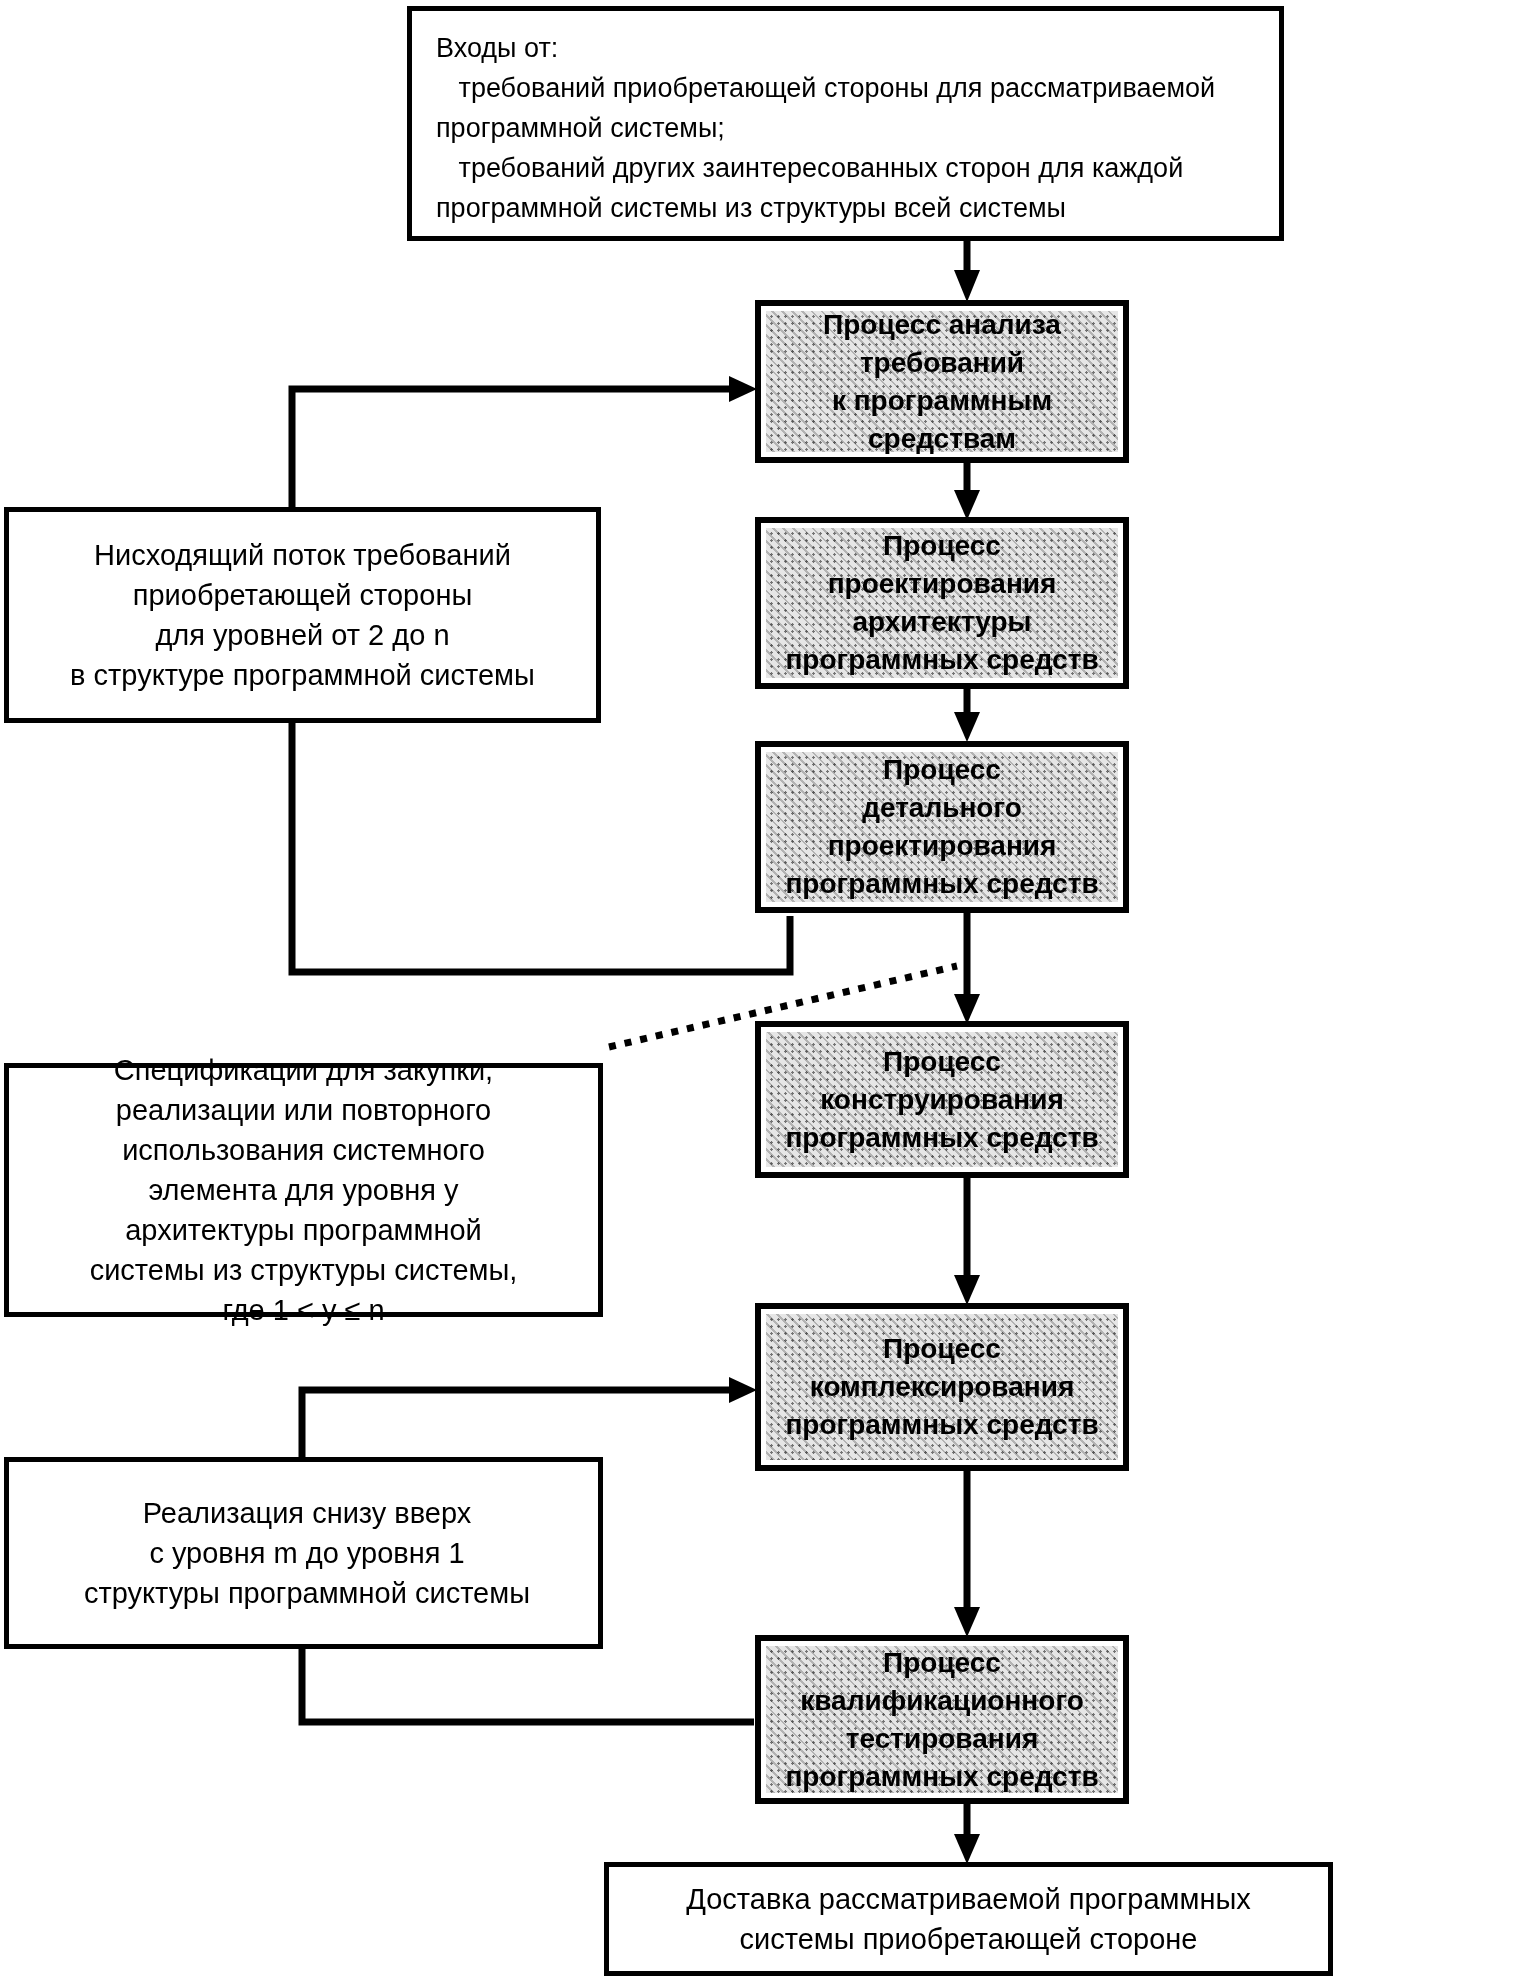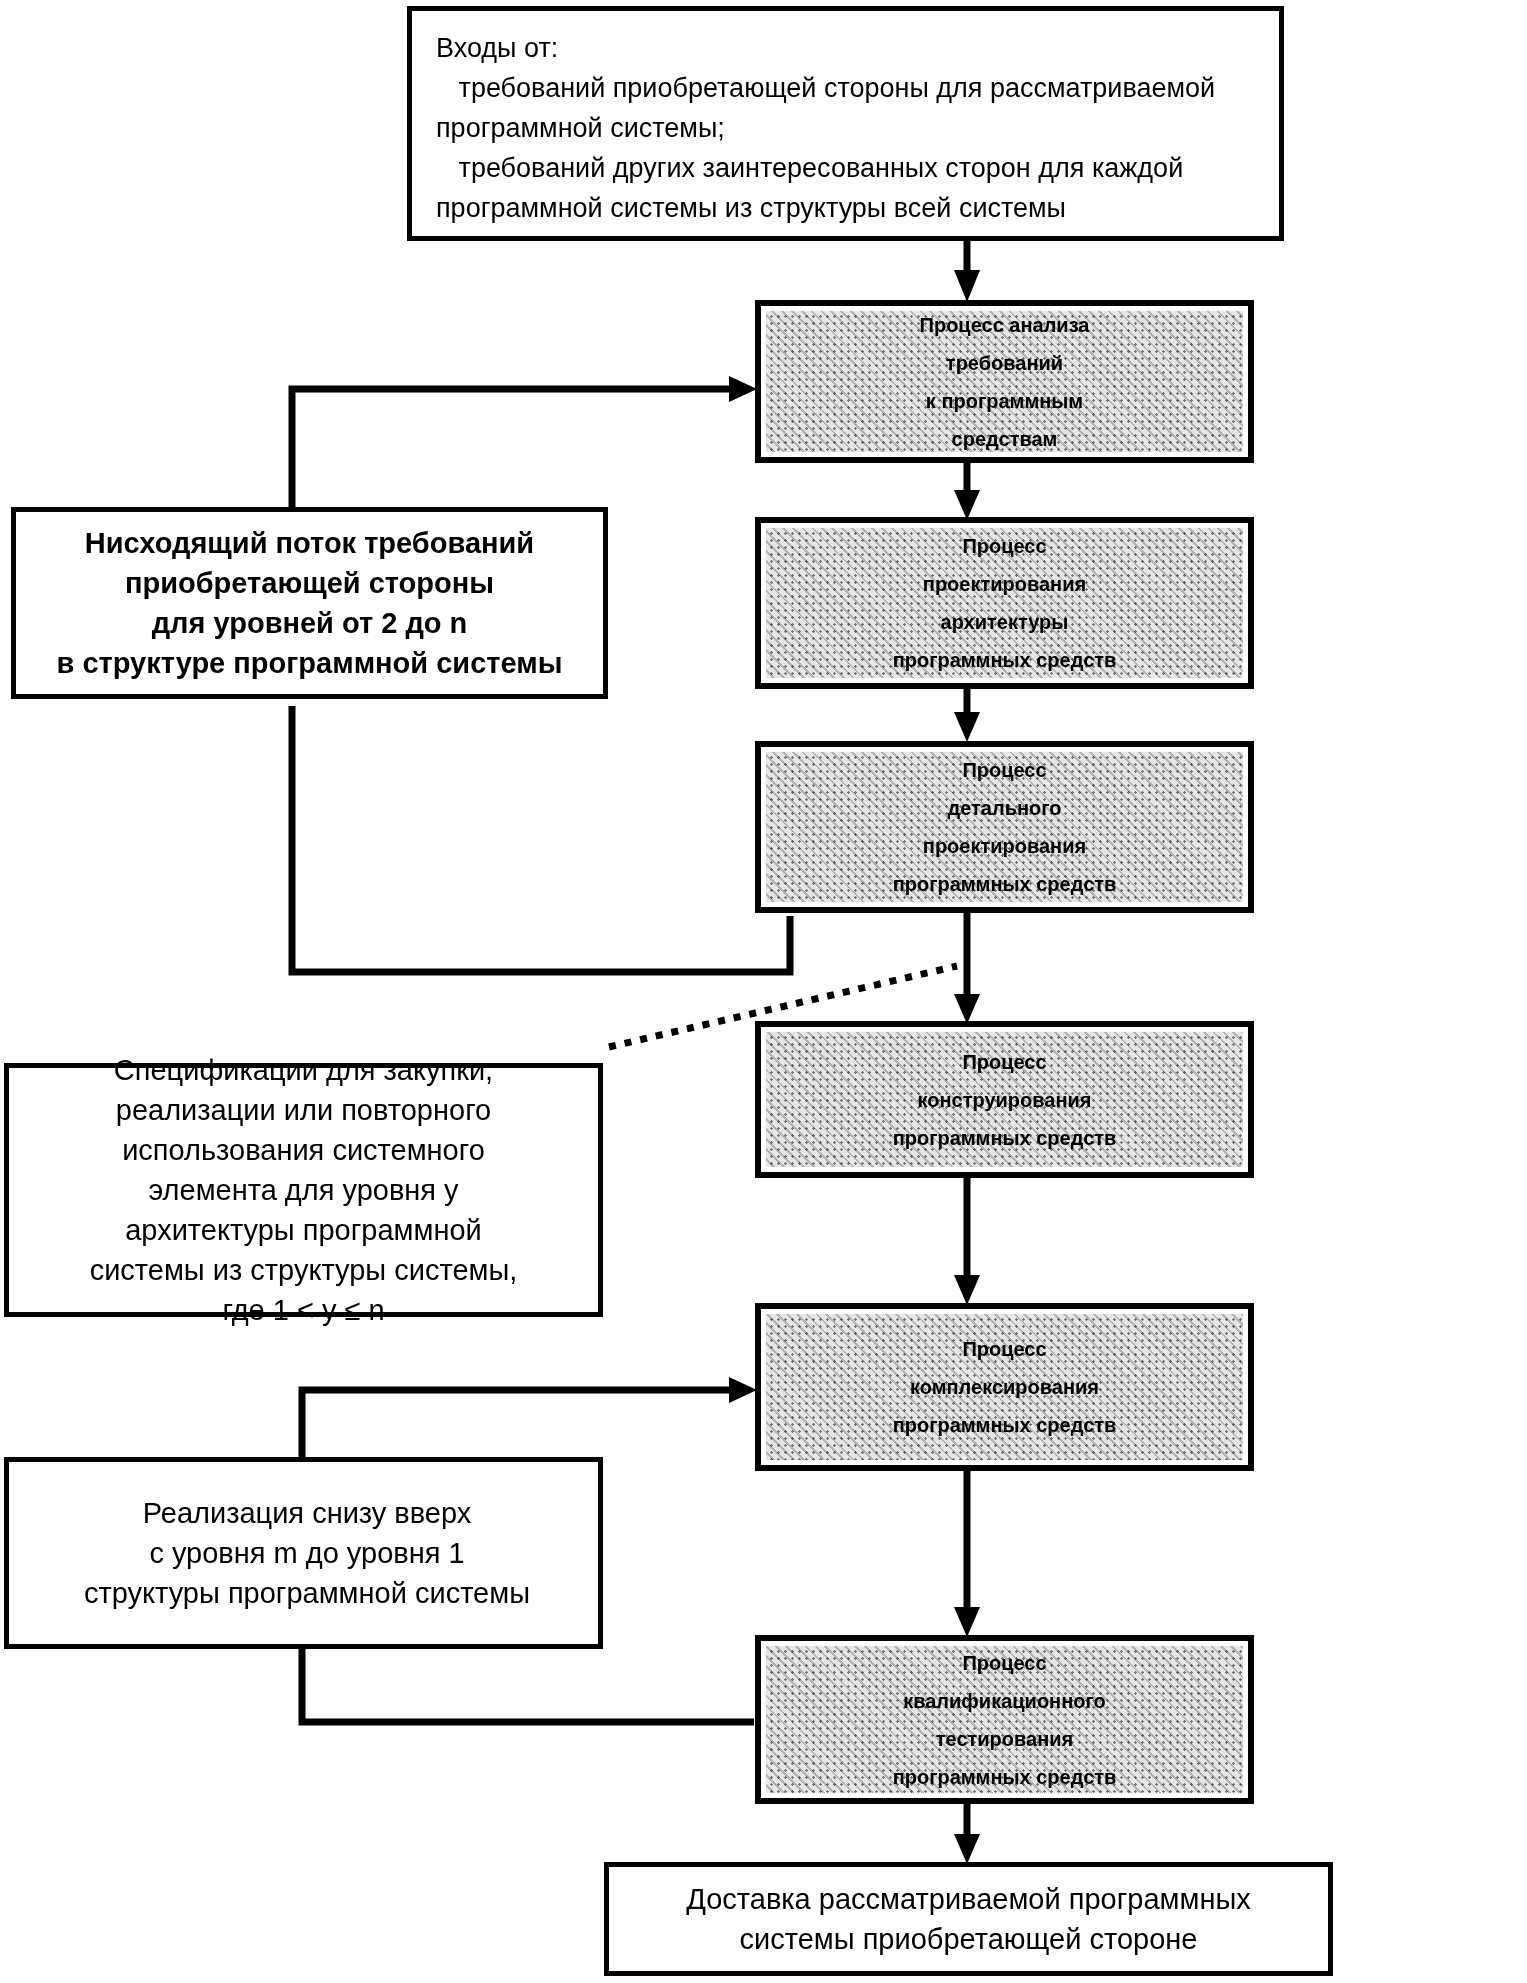--- a/index.html
+++ b/index.html
@@ -33,36 +33,36 @@
     justify-content: flex-start;
     text-align: left;
     font-size: 27px;
     line-height: 40px;
     padding: 16px 8px 8px 24px;
   }
   .note-box, .output-box {
     font-size: 29px;
     line-height: 40px;
   }
-  .note-1 { left: 11px;  top: 507px;  width: 597px; height: 192px; font-weight: bold; }
+  .note-1 { left: 4px;  top: 507px;  width: 597px; height: 216px; }
   .note-2 { left: 4px;  top: 1021px; width: 599px; height: 254px; margin-top: 42px; }
   .note-3 { left: 4px;  top: 1457px; width: 599px; height: 192px; padding-left: 7px; }
   .output-box { left: 604px; top: 1862px; width: 729px; height: 114px; }
   .process {
-    left: 755px; width: 499px;
+    left: 755px; width: 374px;
     border-width: 6px;
     padding: 5px;
     background-color: #e6e6e6;
     background-image:
       radial-gradient(circle, rgba(0,0,0,0.50) 1px, transparent 1.45px),
       repeating-linear-gradient(45deg, transparent 0 5px, rgba(0,0,0,0.22) 5px 7px);
     background-size: 7px 7px, auto;
     background-clip: content-box;
     font-weight: bold;
-    font-size: 20px;
+    font-size: 28px;
     line-height: 38px;
   }
   .p1 { top: 300px;  height: 163px; }
   .p2 { top: 517px;  height: 172px; }
   .p3 { top: 741px;  height: 172px; }
   .p4 { top: 1021px; height: 157px; }
   .p5 { top: 1303px; height: 168px; }
   .p6 { top: 1635px; height: 169px; }
 </style>
 </head>

